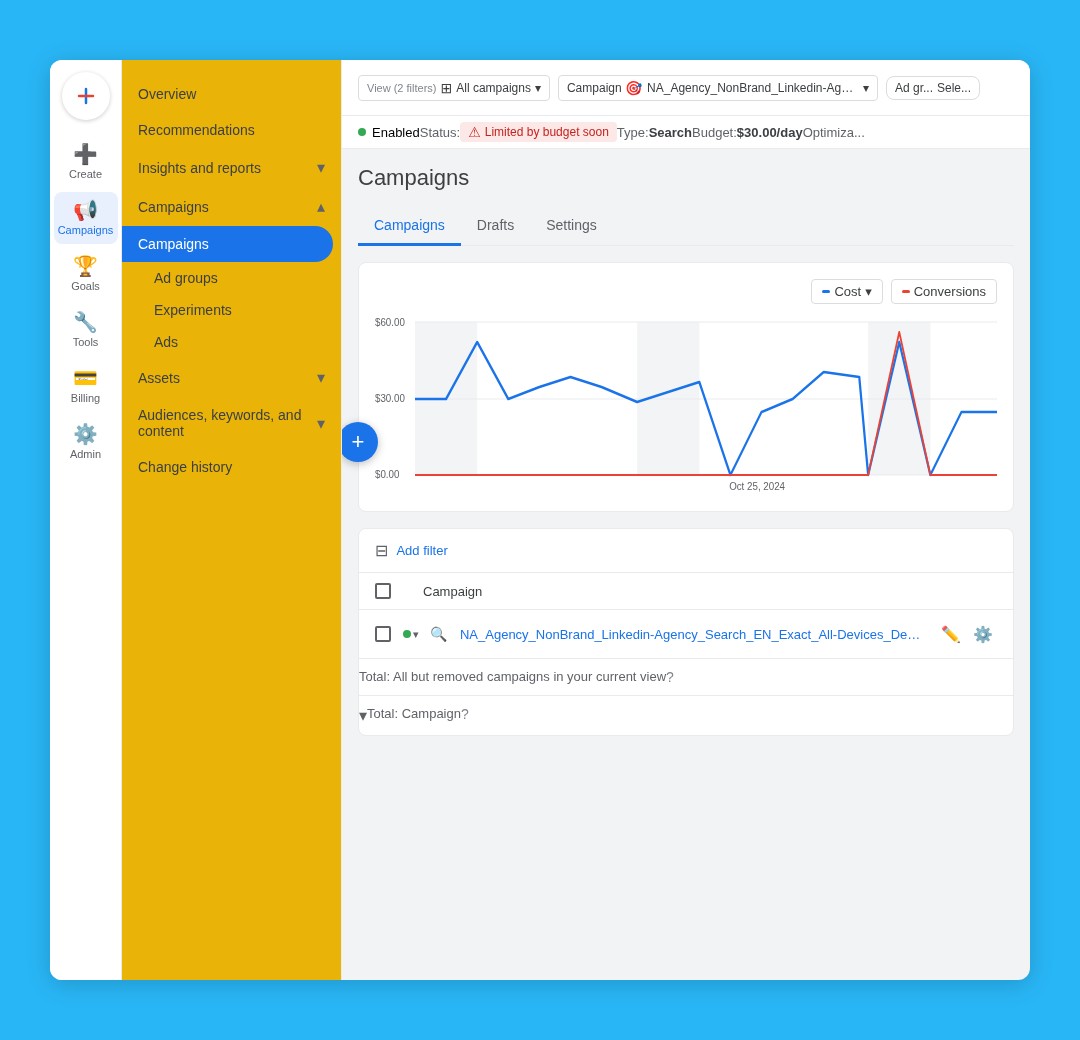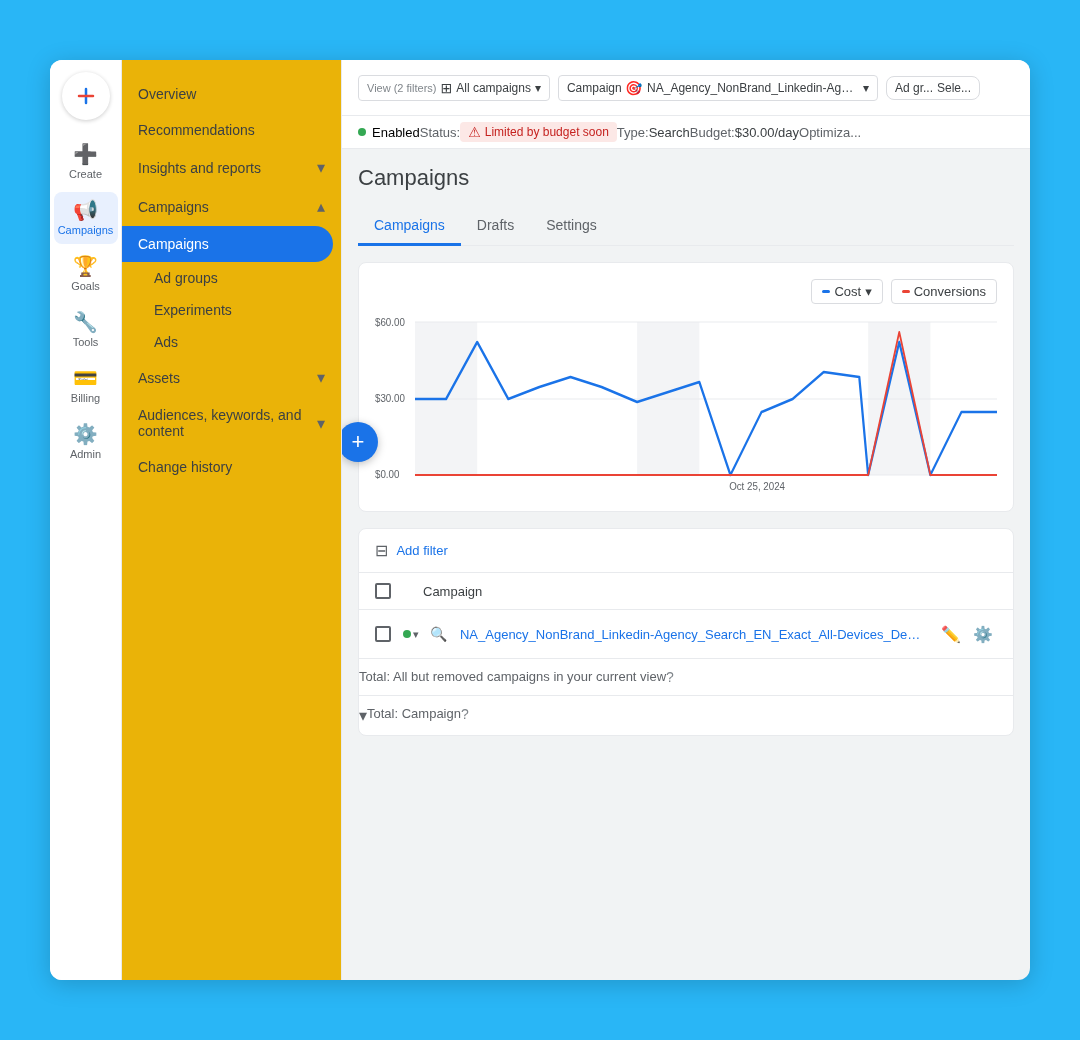--- a/index.html
+++ b/index.html
@@ -185,21 +185,21 @@
       align-items: center;
       gap: 4px;
       background: #fce8e6;
       color: #c5221f;
       border-radius: 4px;
       padding: 2px 8px;
       font-size: 12px;
     }
     .status-badge-icon { font-size: 14px; }
     .status-field { color: #5f6368; }
-    .status-value { color: #3c4043; font-weight: 400; }
+    .status-value { color: #3c4043; font-weight: 700; }
 
     
     .content-area {
       flex: 1;
       padding: 16px;
       overflow-y: auto;
     }
     .page-title {
       font-size: 22px;
       font-weight: 400;

